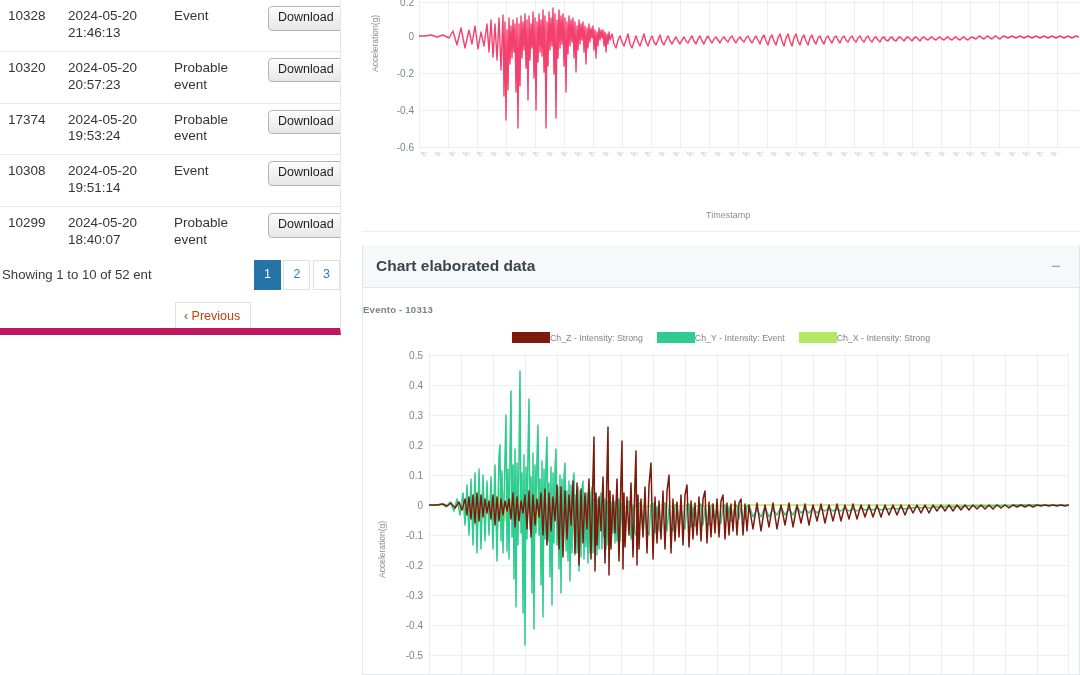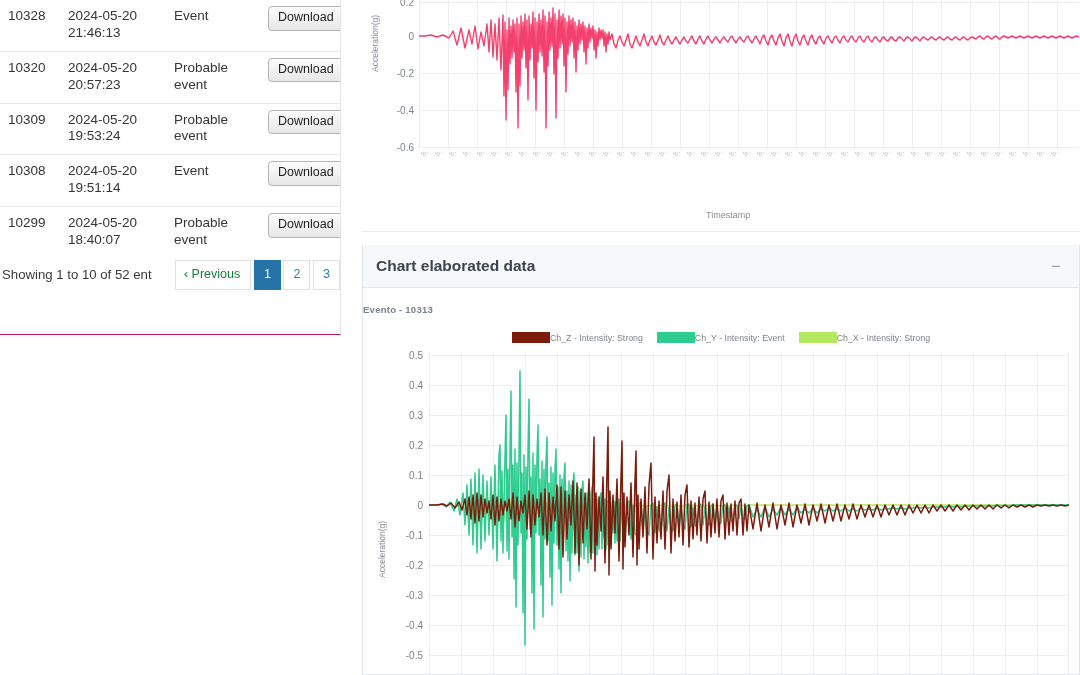--- a/index.html
+++ b/index.html
@@ -6,21 +6,21 @@
   body{
     width:1080px;height:675px;overflow:hidden;background:#ffffff;
     font-family:"Liberation Sans","DejaVu Sans",sans-serif;
     font-size:13px;color:#2b2b2b;-webkit-font-smoothing:antialiased;
   }
   .page{position:relative;width:1080px;height:675px;}
 
   
   .left-panel{
     position:absolute;left:0;top:0;width:341px;height:335px;
-    background:#fff;border-right:1px solid #e6e6e6;border-bottom:1px solid #be185d;
+    background:#fff;border-right:1px solid #e6e6e6;border-bottom:7px solid #be185d;
     box-sizing:border-box;overflow:hidden;
   }
   table.events{border-collapse:collapse;width:341px;table-layout:fixed;}
   table.events td{
     border-top:1px solid #e8eaec;
     padding:8px 6px 9px 6px;vertical-align:top;
     font-size:13.5px;color:#353535;line-height:1.25;
   }
   table.events tr:first-child td{border-top:none;}
   .c-id{width:48px;padding-left:8px !important;}
@@ -49,21 +49,21 @@
   .pager ul{list-style:none;margin:0;padding:0;display:block;}
   .pager li{
     display:inline-block;margin:0;padding:0;vertical-align:top;
     margin-left:-1px;
   }
   .pager a{
     display:block;border:1px solid #dee2e6;background:#fff;color:#337ab7;
     padding:5px 9px 6px 9px;font-size:12.5px;line-height:1.35;text-decoration:none;
     cursor:default;white-space:nowrap;
   }
-  .pager li.prev a{color:#15803d;padding-left:8px;padding-right:10px;}
+  .pager li.prev a{color:#c2410c;padding-left:8px;padding-right:10px;margin-top:42px;}
   .pager li.active a{background:#2573a7;border-color:#2573a7;color:#fff;}
 
   
   .right-area{position:absolute;left:341px;top:0;width:739px;height:486px;background:#fff;}
 
   .chart-top{position:absolute;left:21px;top:0;width:718px;height:232px;
              background:#fff;border-bottom:1px solid #eceef0;box-sizing:border-box;}
 
   
   .panel{
@@ -128,21 +128,21 @@
           <td class="c-ts">
             <span class="ts-line">2024-05-20</span>
             <span class="ts-line">20:57:23</span>
           </td>
           <td class="c-type">Probable event</td>
           <td class="c-act">
             <span class="btn-download">Download</span>
           </td>
         </tr>
         <tr>
-          <td class="c-id">10309</td>
+          <td class="c-id">17374</td>
           <td class="c-ts">
             <span class="ts-line">2024-05-20</span>
             <span class="ts-line">19:53:24</span>
           </td>
           <td class="c-type">Probable event</td>
           <td class="c-act">
             <span class="btn-download">Download</span>
           </td>
         </tr>
         <tr>

